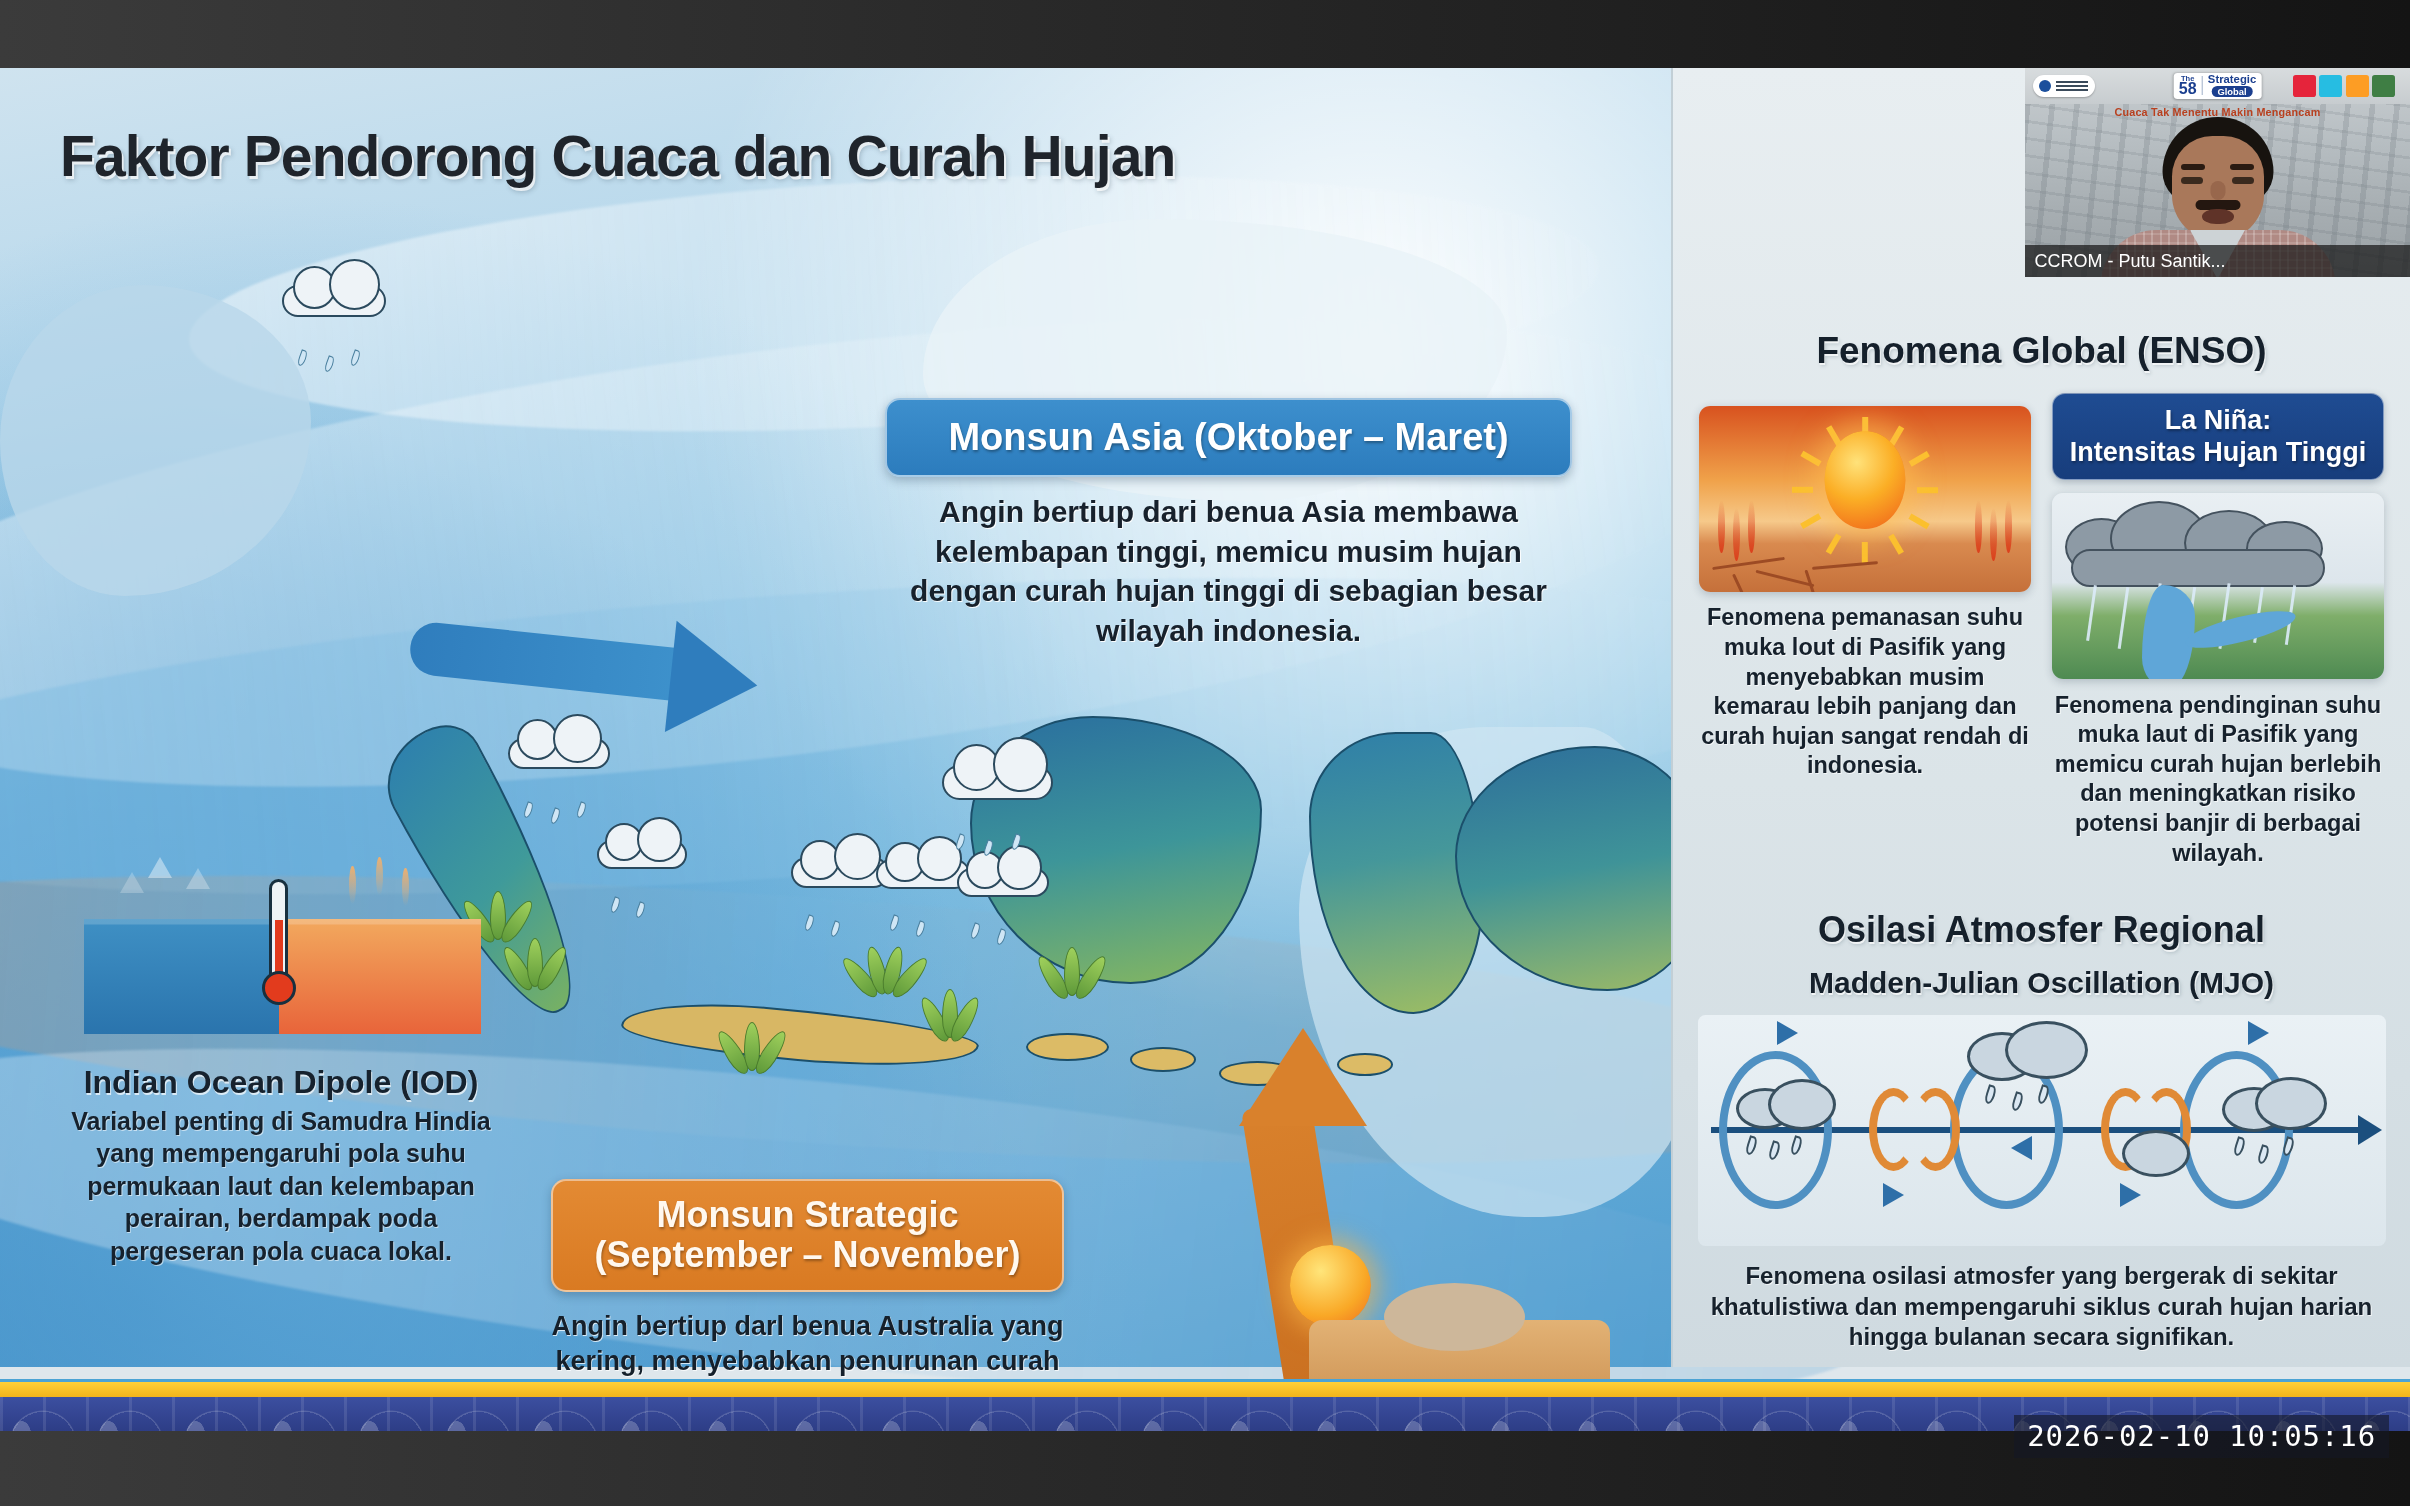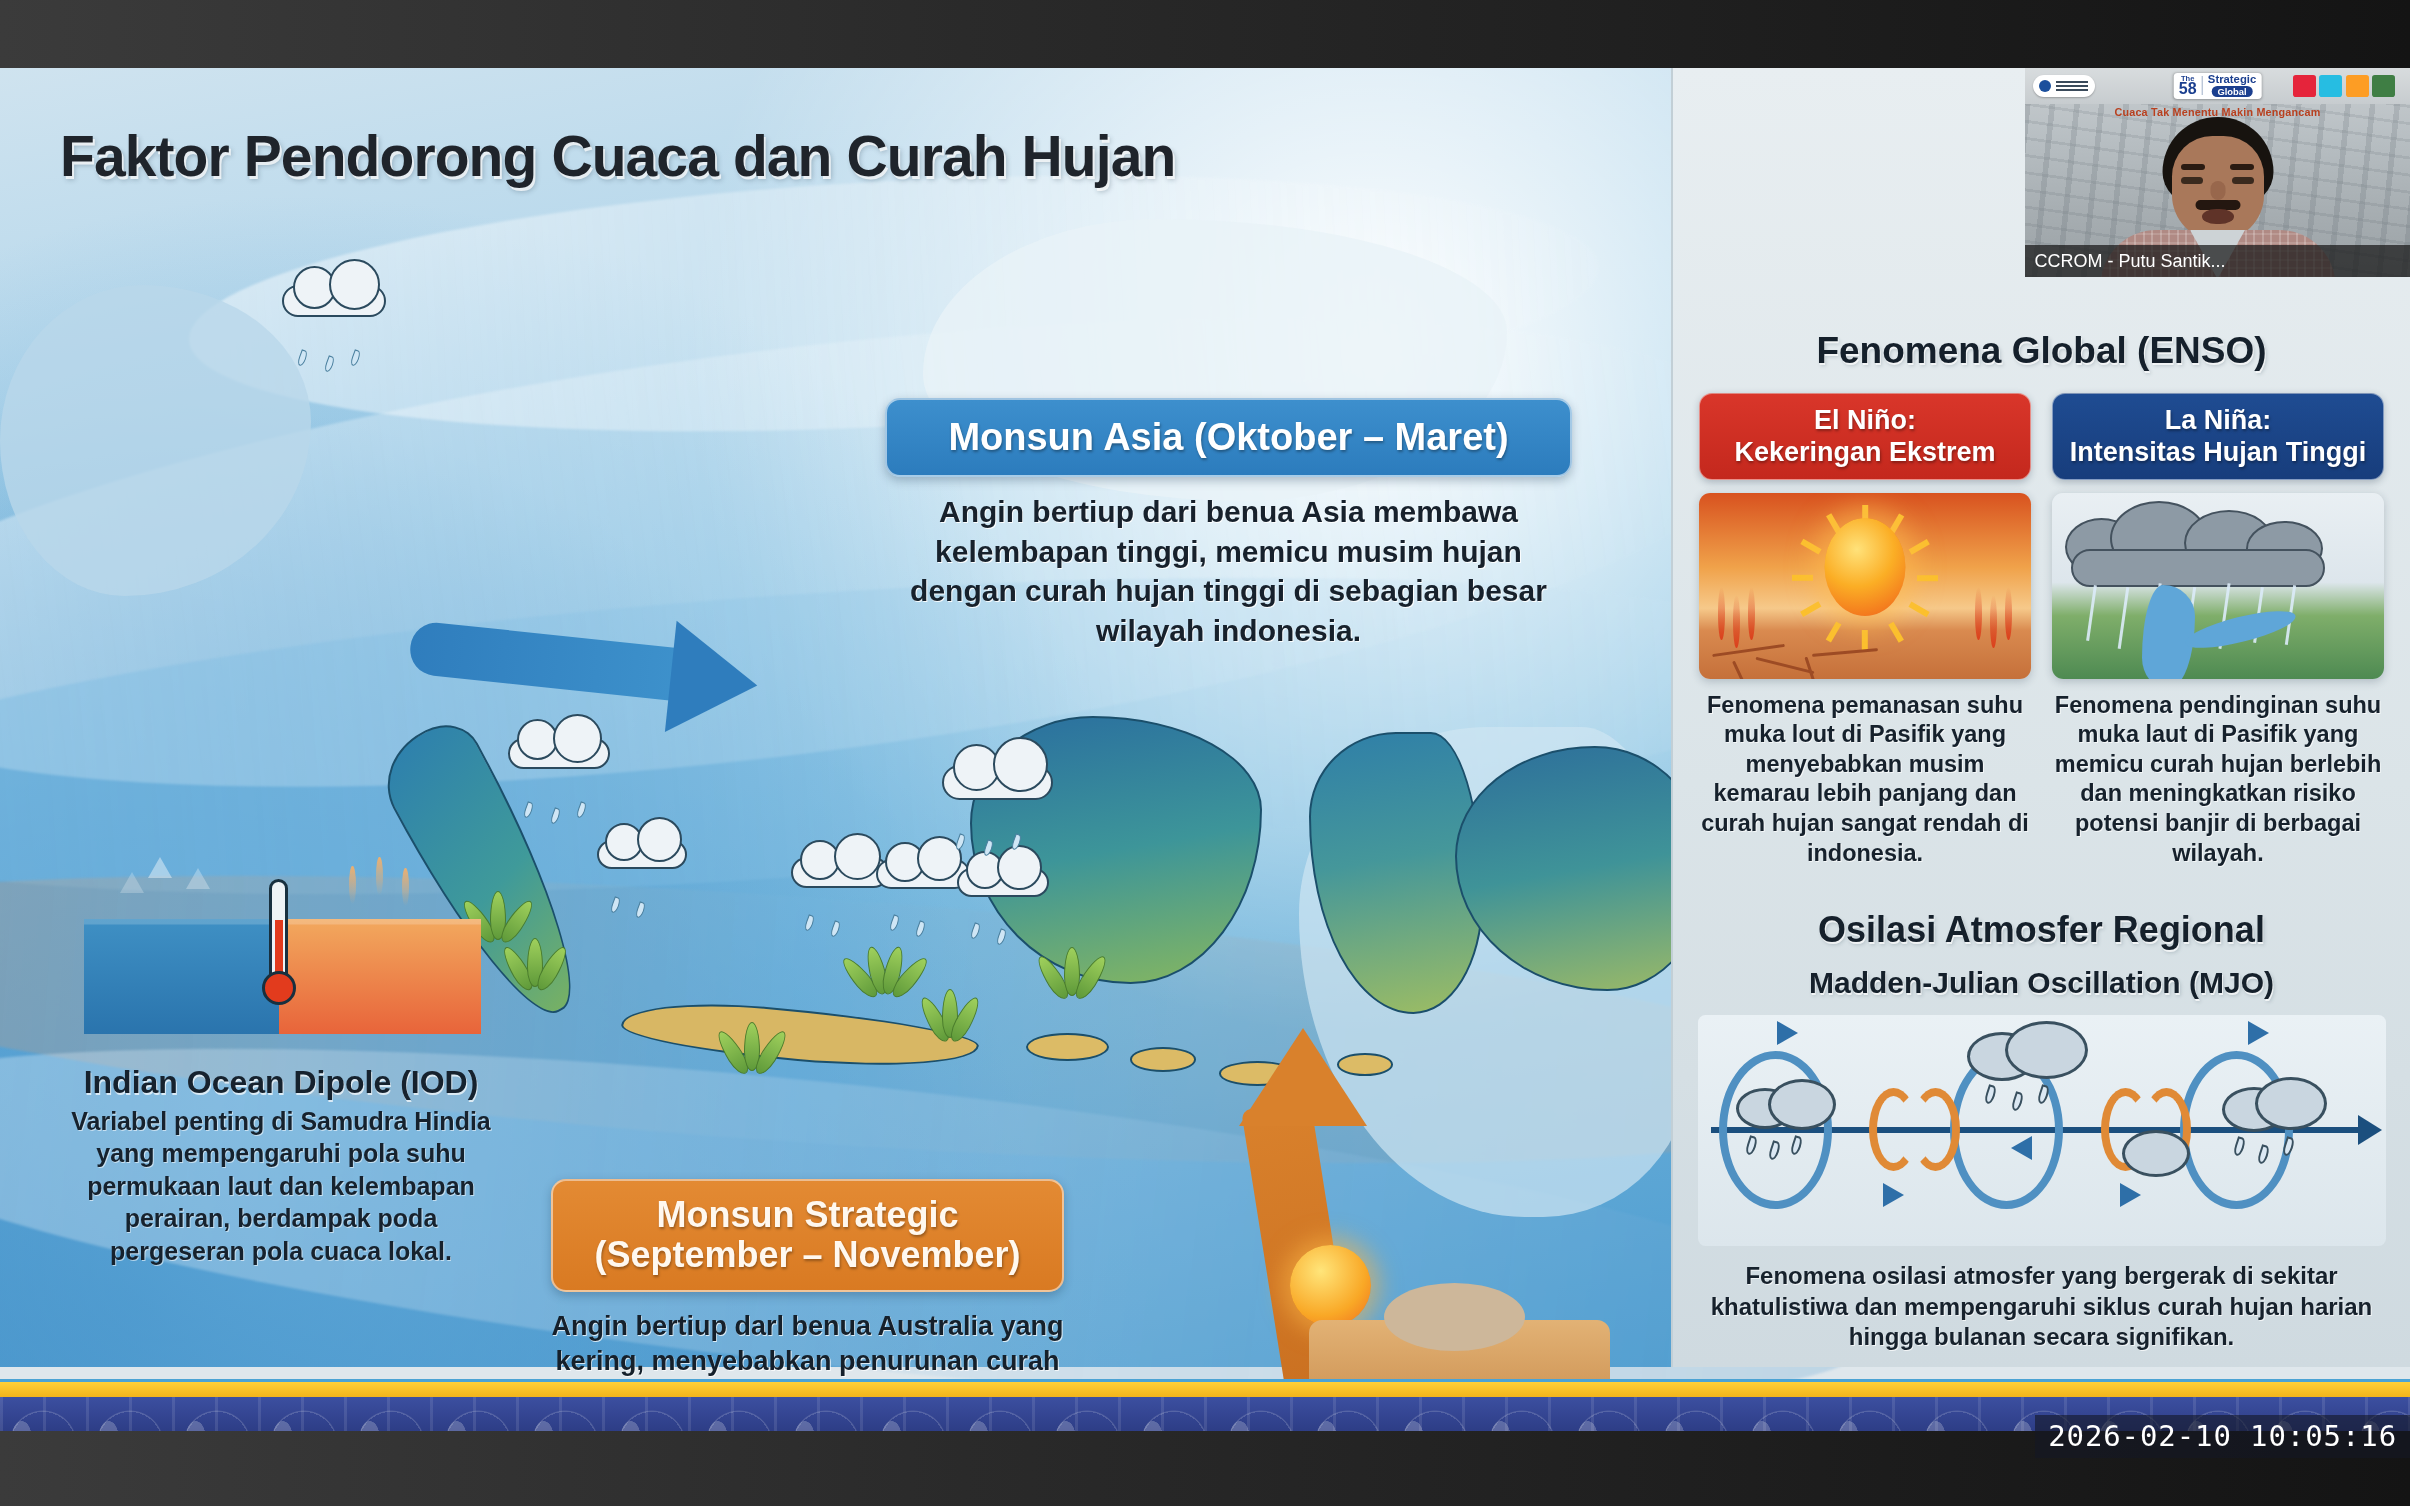--- a/index.html
+++ b/index.html
@@ -239,21 +239,21 @@
     border-radius:56px 56px 0 0; background:#b08a84;
     background-image:repeating-linear-gradient(90deg, rgba(255,255,255,.22) 0 1.9px, rgba(0,0,0,0) 1.9px 8.5px),
                      repeating-linear-gradient(0deg, rgba(255,255,255,.14) 0 1.9px, rgba(0,0,0,0) 1.9px 8.5px); }
   .p-collar{ position:absolute; left:50%; transform:translateX(-50%); top:162px; width:55px; height:49px;
     background:#cdd3d6; clip-path:polygon(50% 100%, 0 0, 100% 0); }
   .pip-label{ position:absolute; left:0; bottom:0; width:100%; height:32px;
     background:rgba(24,24,24,.72); color:#fff; font-size:18px; font-weight:400;
     display:flex; align-items:center; padding-left:9.4px; }
 
   
-  #timestamp{ position:absolute; right:1px; bottom:49px; padding:4.7px 13px;
+  #timestamp{ position:absolute; right:22px; bottom:49px; padding:4.7px 13px;
     background:rgba(20,24,36,.6); color:#fff; font-size:29px; letter-spacing:0.9px;
     font-family:"DejaVu Sans Mono", monospace;text-align:right; }
 </style>
 </head>
 <body>
 
 <div id="player">
 
   <div id="slide">
 
@@ -432,24 +432,20 @@
       <p>Variabel penting di Samudra Hindia yang mempengaruhi pola suhu permukaan laut dan kelembapan perairan, berdampak poda pergeseran pola cuaca lokal.</p>
     </div>
 
     <div id="right">
 
       <div class="sec-head enso-head">Fenomena Global (ENSO)</div>
 
       <div class="enso-row">
 
         <div class="enso-col">
-          <div class="enso-tag tag-el">
-            <span>El Niño:</span><br>
-            <span>Kekeringan Ekstrem</span>
-          </div>
           <div class="enso-img img-drought">
             <div class="ray" style="transform:translateX(-50%) rotate(0deg);"></div>
             <div class="ray" style="transform:translateX(-50%) rotate(30deg);"></div>
             <div class="ray" style="transform:translateX(-50%) rotate(60deg);"></div>
             <div class="ray" style="transform:translateX(-50%) rotate(90deg);"></div>
             <div class="ray" style="transform:translateX(-50%) rotate(120deg);"></div>
             <div class="ray" style="transform:translateX(-50%) rotate(150deg);"></div>
             <div class="ray" style="transform:translateX(-50%) rotate(180deg);"></div>
             <div class="ray" style="transform:translateX(-50%) rotate(210deg);"></div>
             <div class="ray" style="transform:translateX(-50%) rotate(240deg);"></div>

